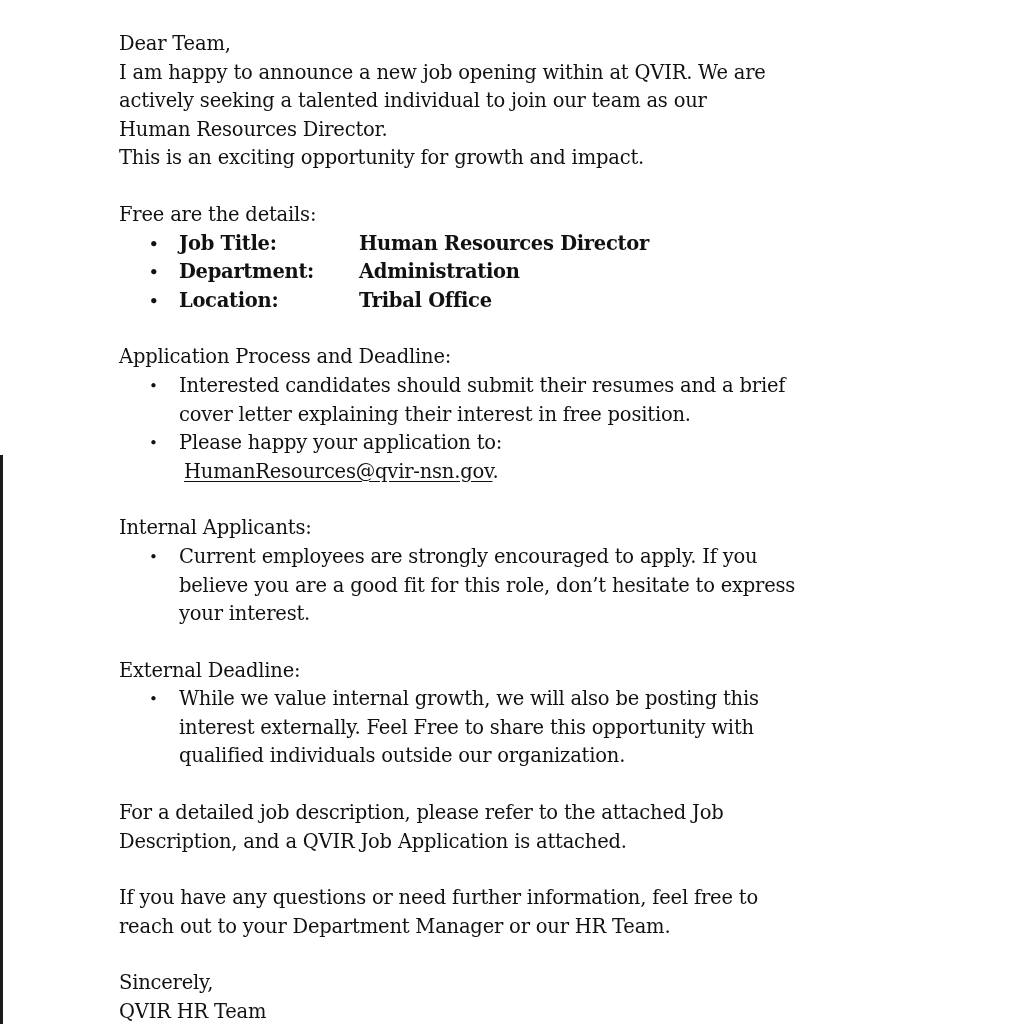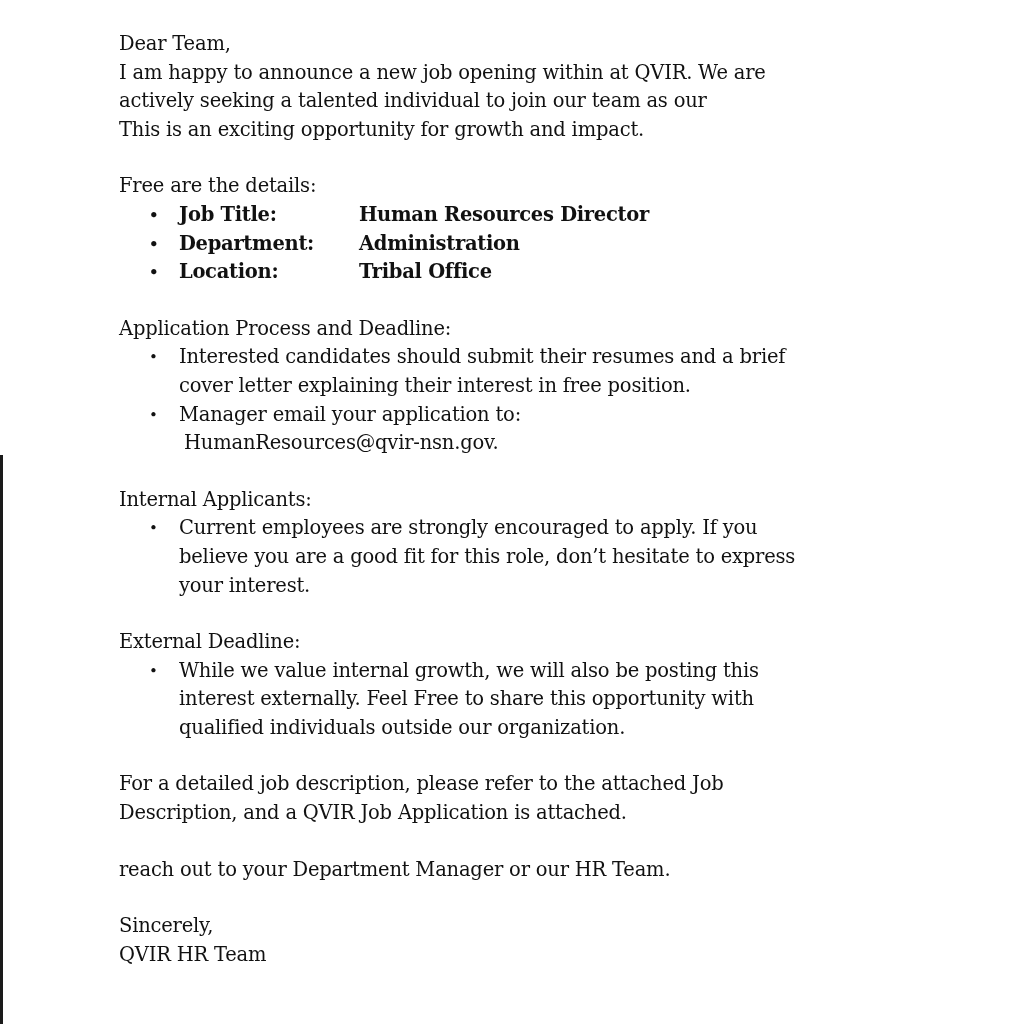--- a/index.html
+++ b/index.html
@@ -53,36 +53,38 @@
       font-weight: bold;
       font-family: "DejaVu Serif", serif;
       letter-spacing: -0.3px;
     }
     .detail-label {
       display: inline-block;
       width: 180px;
     }
     .email-link {
       color: #111111;
+      text-decoration: underline;
       text-underline-offset: 3px;
       padding-left: 5px;
       margin-top: 25px;
     }
   </style>
 </head>
 <body>
 
 <div class="scan-edge"></div>
 
 <div class="page">
 
   <span class="line">Dear Team,</span>
   <div>
     <span class="line">I am happy to announce a new job opening within at QVIR. We are</span>
     <span class="line">actively seeking a talented individual to join our team as our</span>
+    <span class="line">Human Resources Director.</span>
     <span class="line">This is an exciting opportunity for growth and impact.</span>
   </div>
 
   <div class="gap"></div>
 
   <div>
     <span class="line">Free are the details:</span>
     <ul class="detail-list">
       <li>
         <span class="bullet">•</span>
@@ -104,21 +106,21 @@
   <div>
     <span class="line">Application Process and Deadline:</span>
     <ul>
       <li>
         <span class="bullet">•</span>
         <span class="line">Interested candidates should submit their resumes and a brief</span>
         <span class="line">cover letter explaining their interest in free position.</span>
       </li>
       <li>
         <span class="bullet">•</span>
-        <span class="line">Manager email your application to:</span>
+        <span class="line">Please happy your application to:</span>
         <span class="line"><span class="email-link">HumanResources@qvir-nsn.gov</span><span>.</span></span>
       </li>
     </ul>
   </div>
 
   <div class="gap"></div>
 
   <div>
     <span class="line">Internal Applicants:</span>
     <ul>
@@ -148,20 +150,21 @@
   <div class="gap"></div>
 
   <div>
     <span class="line">For a detailed job description, please refer to the attached Job</span>
     <span class="line">Description, and a QVIR Job Application is attached.</span>
   </div>
 
   <div class="gap"></div>
 
   <div>
+    <span class="line">If you have any questions or need further information, feel free to</span>
     <span class="line">reach out to your Department Manager or our HR Team.</span>
   </div>
 
   <div class="gap"></div>
 
   <div>
     <span class="line">Sincerely,</span>
     <span class="line">QVIR HR Team</span>
   </div>
 

